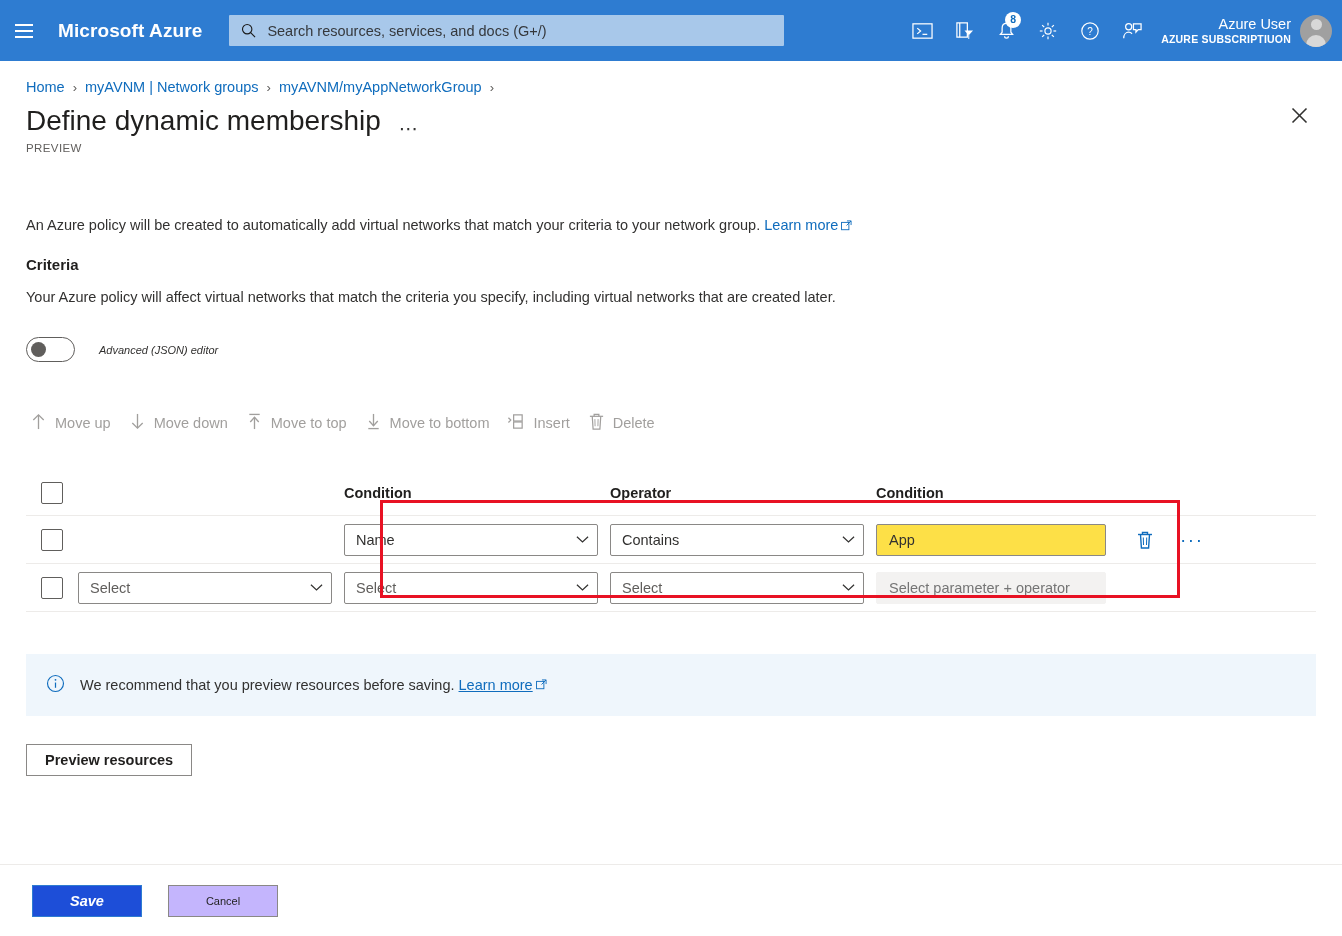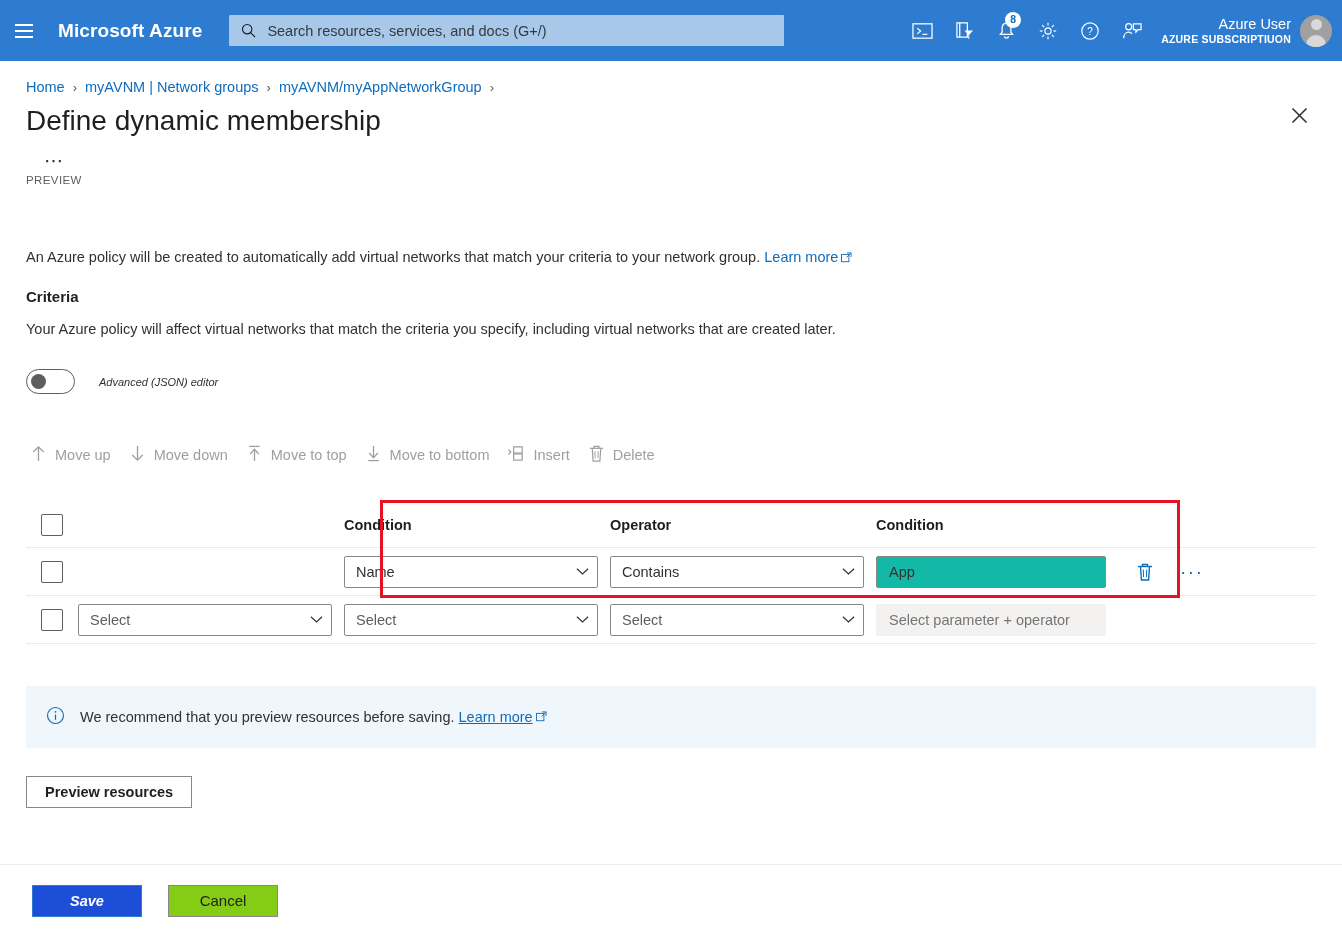--- a/index.html
+++ b/index.html
@@ -73,21 +73,21 @@
     position:absolute; bottom:0;
   }
 
   
   .crumbs {
     margin:18px 0 0 26px; font-size:14.5px; display:flex; align-items:center; gap:0;
   }
   .crumbs a { color:#0f6cbd; text-decoration:none; cursor:pointer; }
   .crumbs .sep { color:#605e5c; margin:0 8px; font-size:13px; }
 
-  .titlerow { display:flex; align-items:flex-start; margin:10px 0 0 26px;flex-direction:column; }
+  .titlerow { display:flex; align-items:flex-start; margin:10px 0 0 26px; }
   .page-title { font-size:28px; font-weight:normal; color:#201f1e; line-height:1.15; }
   .title-dots {
     color:#323130; font-size:19px; margin-left:18px; margin-top:12px; cursor:pointer;
     letter-spacing:1px;
   }
   .preview-tag { margin-left:26px; margin-top:2px; font-size:11.5px; color:#605e5c; letter-spacing:.4px;}
 
   .closebtn {
     position:absolute; top:100px; right:28px; width:30px; height:30px;
     display:flex; align-items:center; justify-content:center; cursor:pointer;
@@ -140,21 +140,21 @@
   .ddl {
     height:32px; border:1px solid #8a8886; background:#fff; border-radius:2px;
     display:flex; align-items:center; padding:0 8px 0 11px; font-size:14.5px;
     color:#323130; cursor:pointer; width:100%;
   }
   .ddl .val { flex:1; }
   .ddl.placeholder .val { color:#605e5c; }
   .ddl .chev { color:#323130; display:flex; align-items:center; }
 
   .tin {
-    height:32px; border:1px solid #8a8886; background:#14b8a6; border-radius:2px;
+    height:32px; border:1px solid #8a8886; background:#fde047; border-radius:2px;
     display:flex; align-items:center; padding:0 10px; font-size:14.5px;
     color:#323130; width:100%;
   }
   .tin input {
     border:none; outline:none; width:100%; font-size:14.5px;
     font-family:"Liberation Sans", sans-serif; color:#323130; background:transparent;
   }
   .tin.disabled {
     background:#f3f2f1; border:1px solid #f3f2f1; color:#a19f9d;
   }
@@ -191,22 +191,22 @@
     border-top:1px solid #edebe9; background:#fff; display:flex; align-items:center;
     padding-left:32px; gap:26px;
   }
   .btn-primary {
     height:32px; min-width:110px; background:#1d4ed8; color:#fff; border:1px solid #2e7cd1;
     font-size:14.5px; font-weight:bold; cursor:pointer;
     font-family:"Liberation Sans", sans-serif;
     display:inline-flex; align-items:center; justify-content:center;font-style:italic;
   }
   .btn-secondary {
-    height:32px; min-width:110px; background:#84cc16; color:#201f1e; border:1px solid #8a8886;
-    font-size:15px; cursor:pointer; font-family:"Liberation Sans", sans-serif;
+    height:32px; min-width:110px; background:#c4b5fd; color:#201f1e; border:1px solid #8a8886;
+    font-size:11px; cursor:pointer; font-family:"Liberation Sans", sans-serif;
     display:inline-flex; align-items:center; justify-content:center;
   }
 </style>
 </head>
 <body>
 
 <div class="topbar">
   <div class="hamburger">
       <span></span>
     </div>

